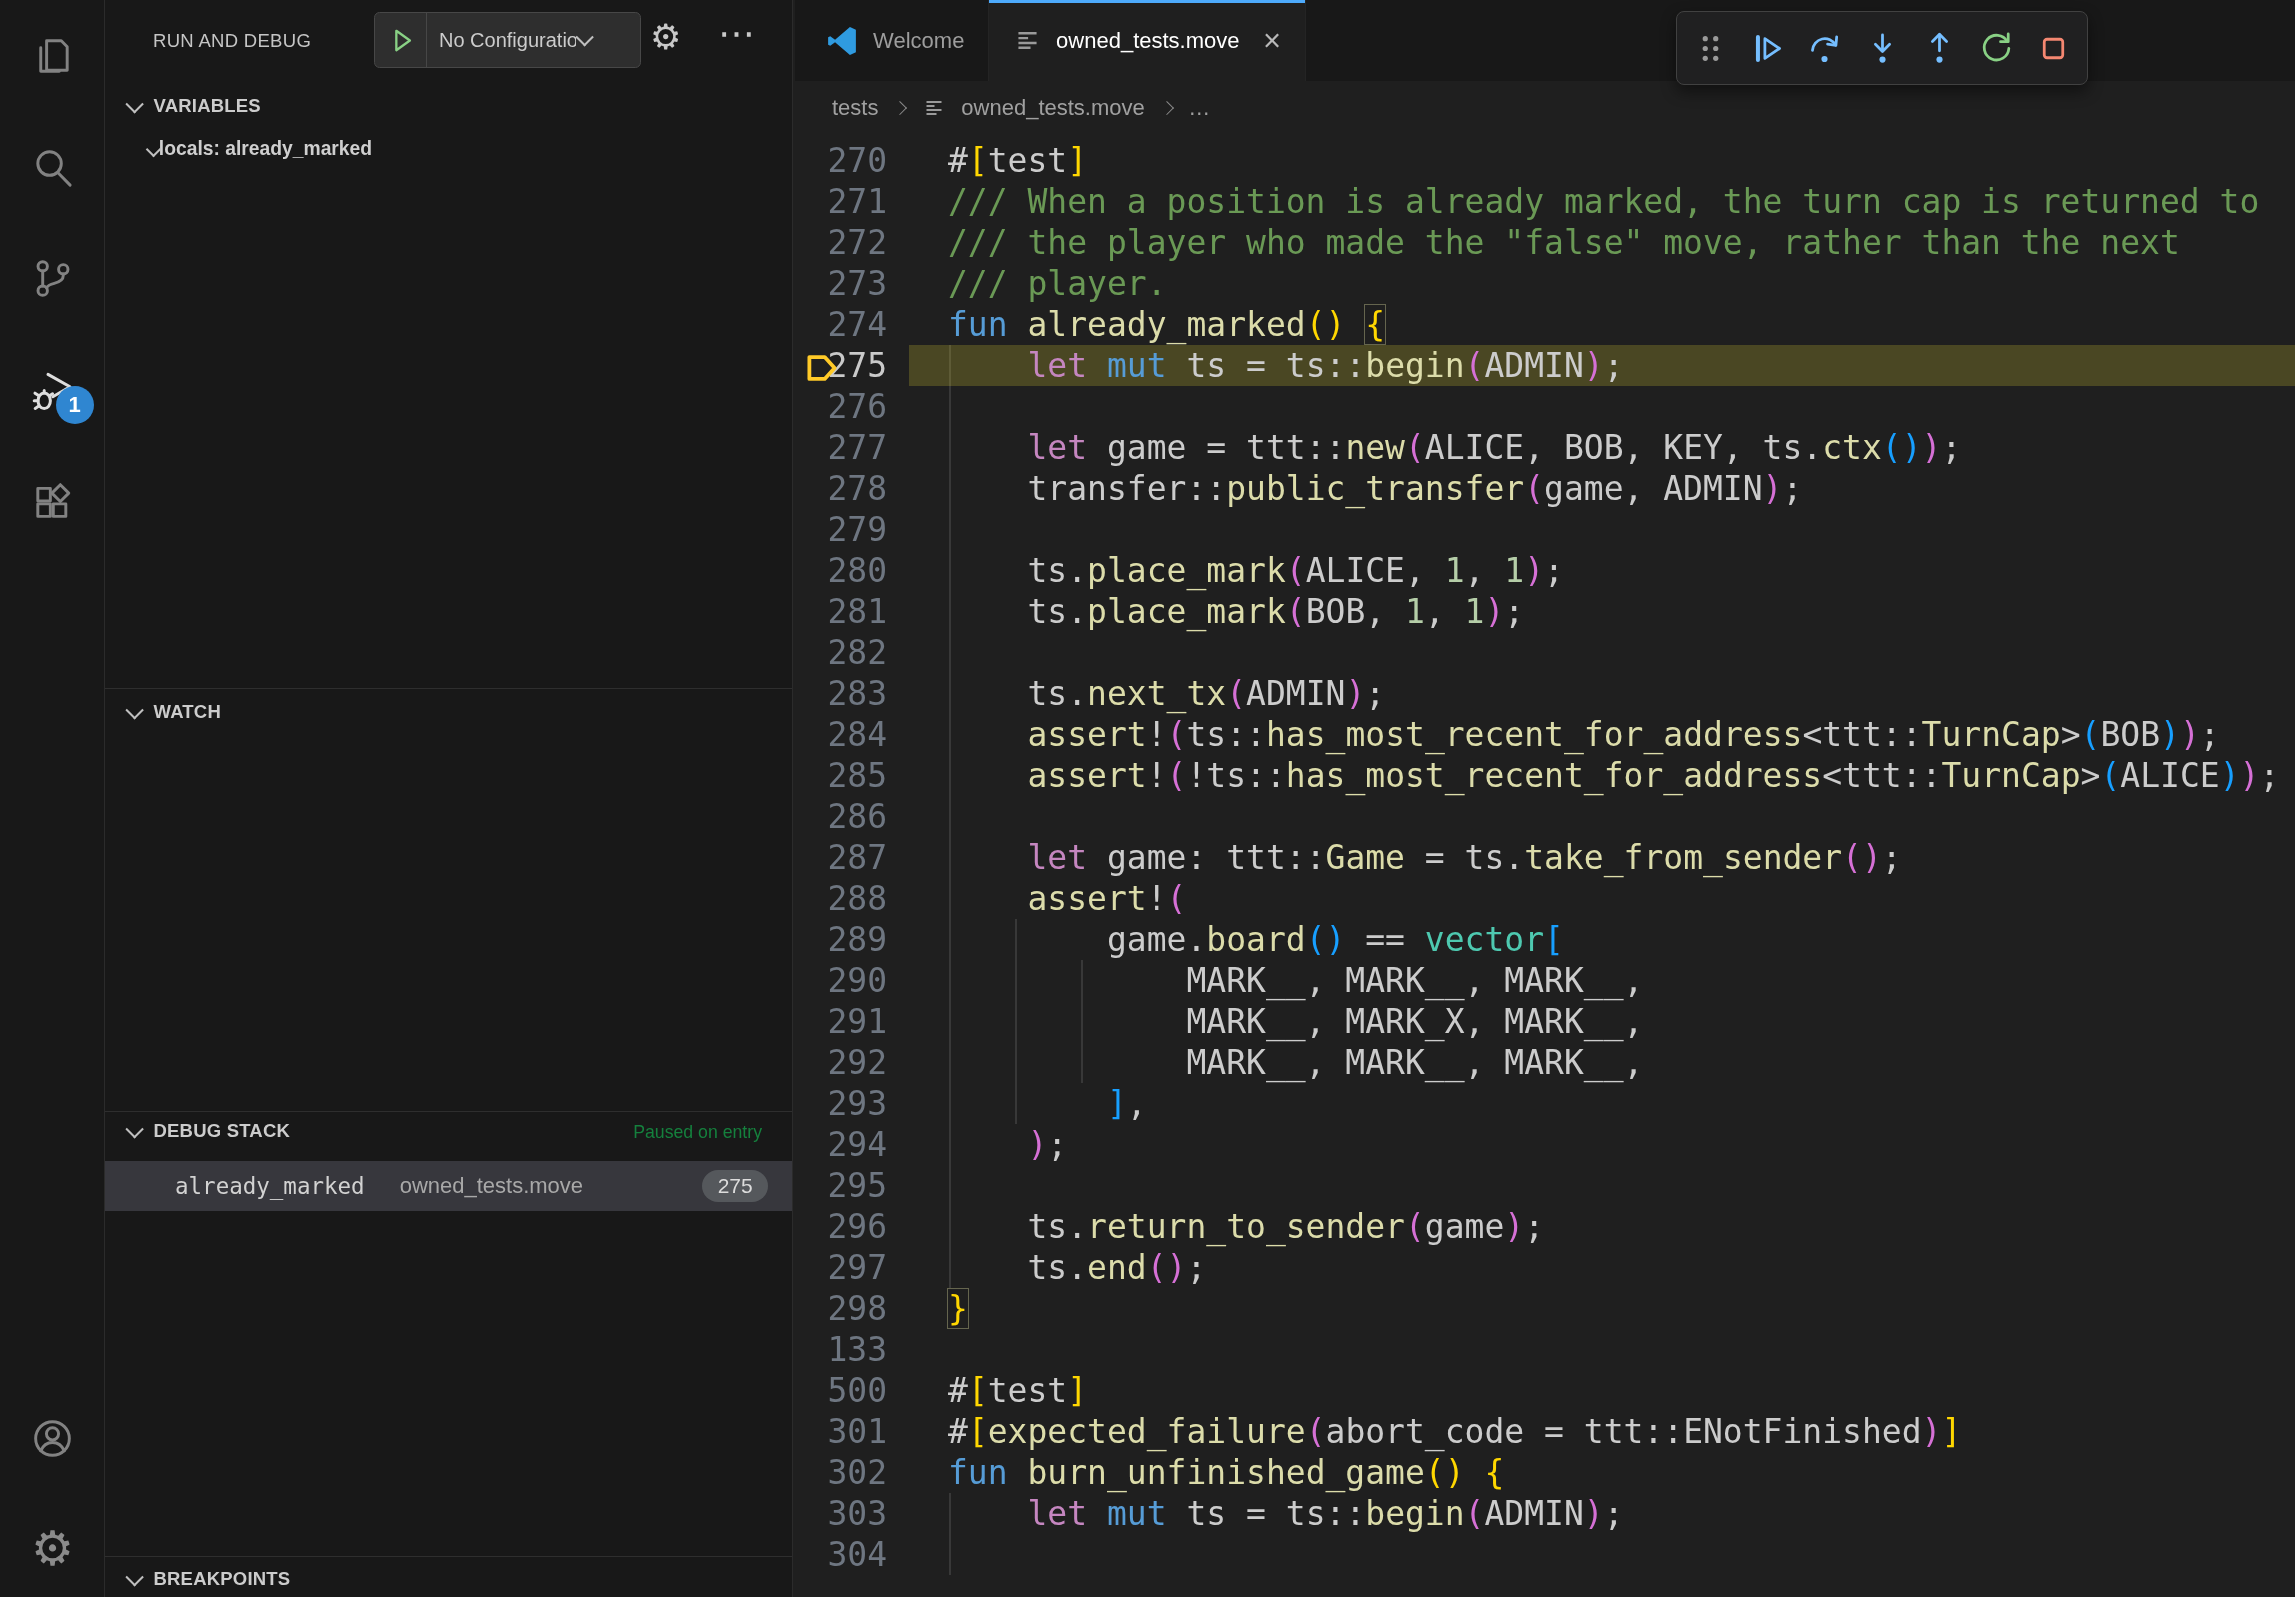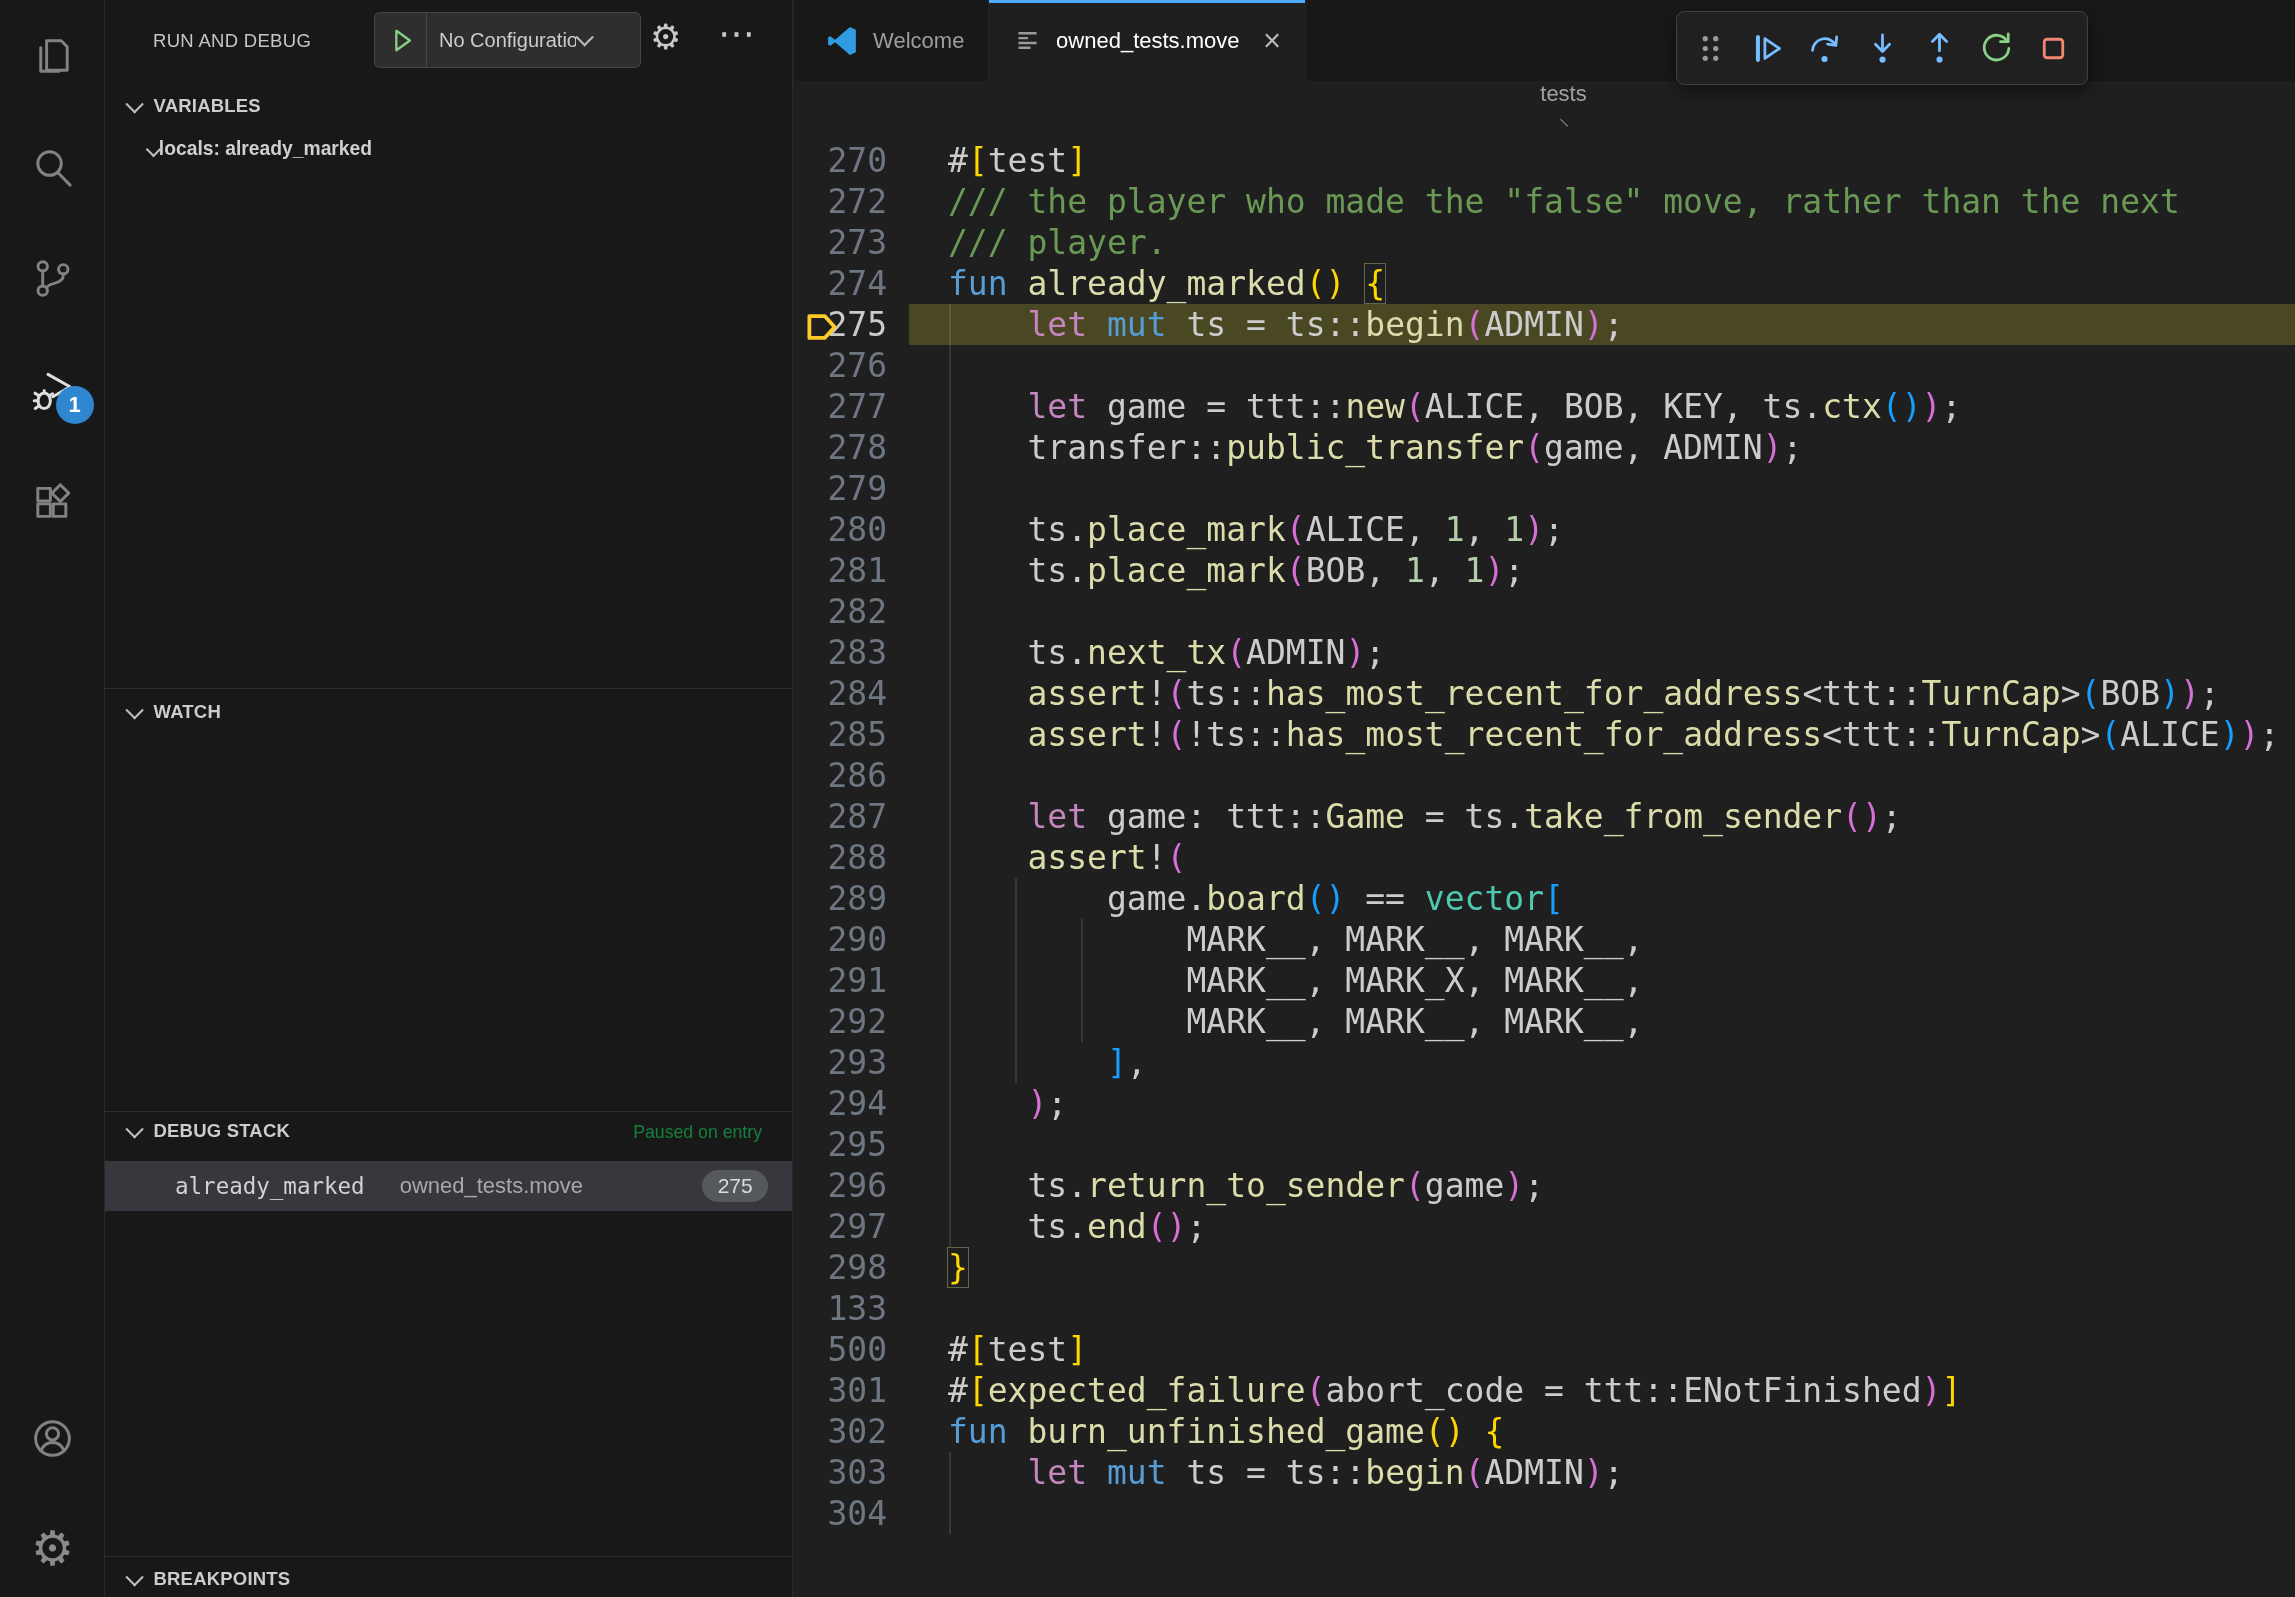--- a/index.html
+++ b/index.html
@@ -39,21 +39,21 @@
   
   .editor{position:absolute;left:795px;top:0;right:0;bottom:0;background:#1f1f1f;}
   .tabbar{position:absolute;left:0;top:0;right:0;height:81px;background:#181818;display:flex;padding-left:6.4px;}
   .tab{display:flex;align-items:center;height:81px;padding:0 24px;gap:13.7px;border-right:0.8px solid #242424;position:relative;background:#181818;}
   .tab .tlabel{font-size:22px;color:#9d9d9d;white-space:nowrap;}
   .tab.active{background:#1f1f1f;}
   .tab.active::before{content:'';position:absolute;left:0;top:0;right:0;height:3.2px;background:#4daafc;}
   .tab.active .tlabel{color:#ffffff;}
   .tab-close{font-size:31px;color:#b8b8b8;margin-left:9.7px;font-weight:400;}
   .crumbs{position:absolute;left:0;top:81px;right:0;height:53px;display:flex;align-items:center;gap:15.3px;padding-left:37px;
-          font-size:22px;color:#a0a0a0;background:#1f1f1f;flex-direction:column;}
+          font-size:22px;color:#a0a0a0;background:#1f1f1f;}
   .bsep{display:inline-block;width:8.8px;height:8.8px;border-right:1.8px solid #8a8a8a;border-top:1.8px solid #8a8a8a;transform:rotate(45deg);margin:0 1.6px;}
 
   
   .dtb{position:absolute;left:1676px;top:11.3px;width:412px;height:74px;background:#202021;border:0.8px solid #414141;border-radius:8px;
        display:flex;align-items:center;justify-content:space-evenly;box-shadow:0 6.4px 14.5px rgba(0,0,0,.45);z-index:6;box-sizing:border-box;}
   .dtb .dbtn{width:47px;height:47px;background:none;border:none;padding:0;display:flex;align-items:center;justify-content:center;cursor:pointer;}
   .dtb svg{fill:none;stroke-width:1.8;stroke-linecap:round;stroke-linejoin:round;}
 
   
   .code{position:absolute;left:0;top:134px;right:0;bottom:0;background:#1f1f1f;padding-top:6.4px;
@@ -197,20 +197,21 @@
       <svg width="24" height="24" viewBox="0 0 24 24" style="stroke:#9a9a9a;fill:none;stroke-width:2;">
         <path d="M4.5 6h15M4.5 10h8M4.5 14h15M4.5 18h10"></path>
       </svg>
       <span>owned_tests.move</span>
       <span class="bsep"></span>
       <span>…</span>
     </div>
 
     <div class="code" id="code">
         <div class="row"><div class="gutter">270</div><div class="text"><span class="c">#</span><span class="y">[</span><span class="c">test</span><span class="y">]</span></div></div>
+        <div class="row"><div class="gutter">271</div><div class="text"><span class="m">/// When a position is already marked, the turn cap is returned to</span></div></div>
         <div class="row"><div class="gutter">272</div><div class="text"><span class="m">/// the player who made the "false" move, rather than the next</span></div></div>
         <div class="row"><div class="gutter">273</div><div class="text"><span class="m">/// player.</span></div></div>
         <div class="row"><div class="gutter">274</div><div class="text"><span class="k">fun</span><span class="c"> </span><span class="f">already_marked</span><span class="y">(</span><span class="y">)</span><span class="c"> </span><span class="y bx">{</span></div></div>
         <div class="row cur"><div class="band"></div><div class="guide" style="left: 154px;"></div><div class="gutter">275</div><div class="marker"><svg width="35" height="30" viewBox="0 0 24 20">
               <path d="M3 2.5h10.5l6.8 7.5-6.8 7.5H3z" fill="none" stroke="#ffca28" stroke-width="2.6" stroke-linejoin="round"></path>
             </svg></div><div class="text"><span class="c">    </span><span class="l">let</span><span class="c"> </span><span class="k">mut</span><span class="c"> ts = ts::</span><span class="f">begin</span><span class="p">(</span><span class="c">ADMIN</span><span class="p">)</span><span class="c">;</span></div></div>
         <div class="row"><div class="guide" style="left: 154px;"></div><div class="gutter">276</div><div class="text"></div></div>
         <div class="row"><div class="guide" style="left: 154px;"></div><div class="gutter">277</div><div class="text"><span class="c">    </span><span class="l">let</span><span class="c"> game = ttt::</span><span class="f">new</span><span class="p">(</span><span class="c">ALICE, BOB, KEY, ts.</span><span class="f">ctx</span><span class="b">(</span><span class="b">)</span><span class="p">)</span><span class="c">;</span></div></div>
         <div class="row"><div class="guide" style="left: 154px;"></div><div class="gutter">278</div><div class="text"><span class="c">    transfer::</span><span class="f">public_transfer</span><span class="p">(</span><span class="c">game, ADMIN</span><span class="p">)</span><span class="c">;</span></div></div>
         <div class="row"><div class="guide" style="left: 154px;"></div><div class="gutter">279</div><div class="text"></div></div>

